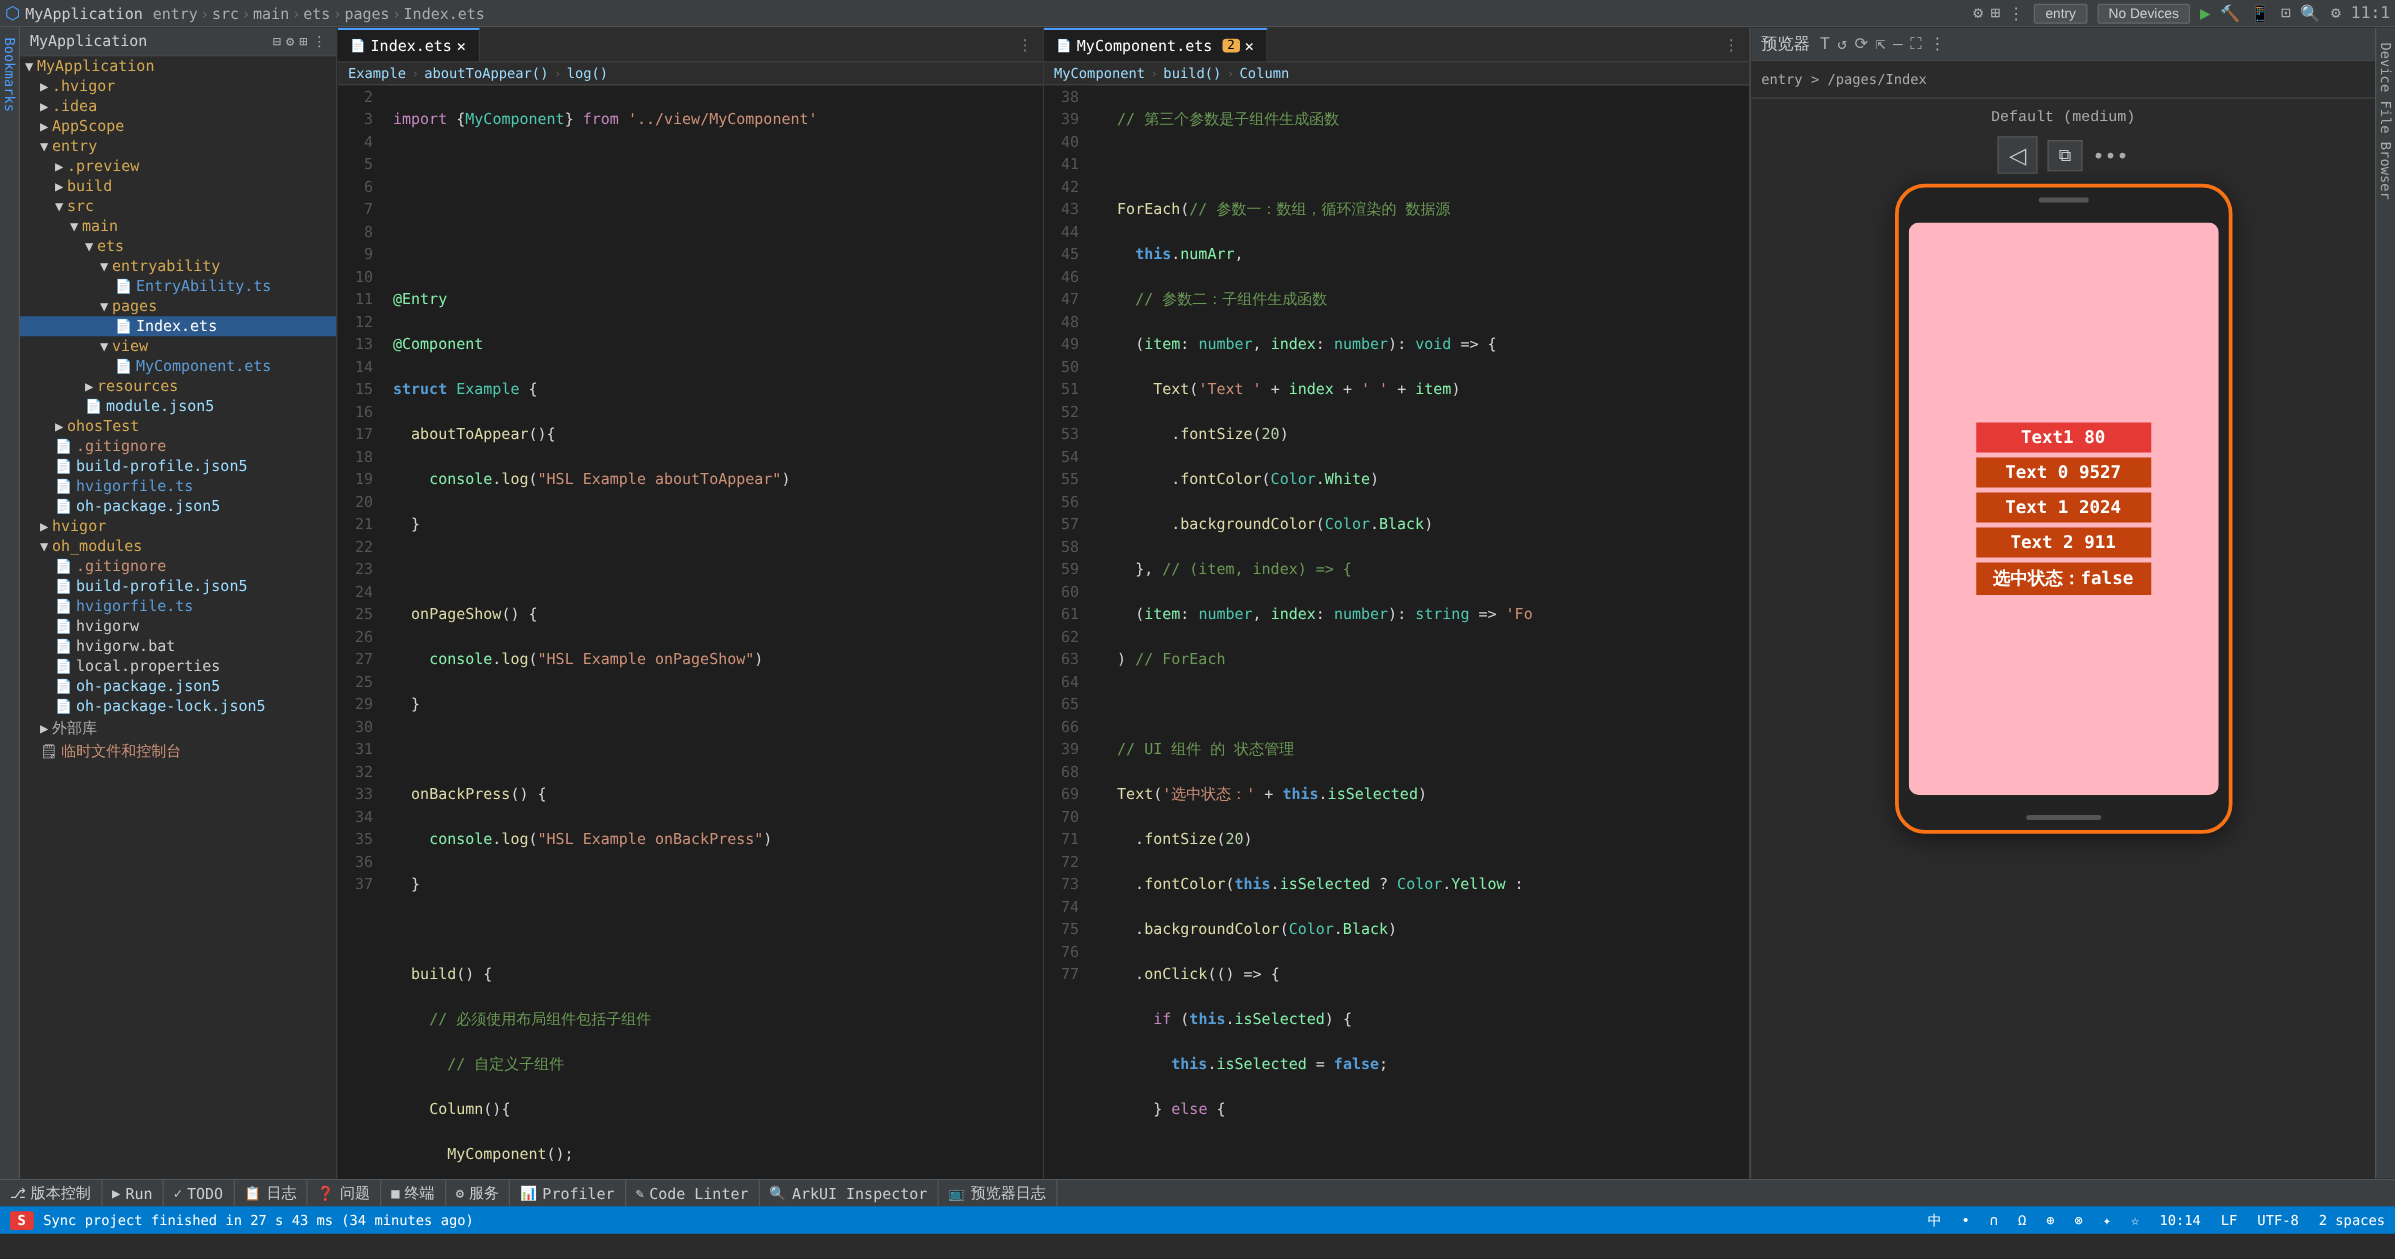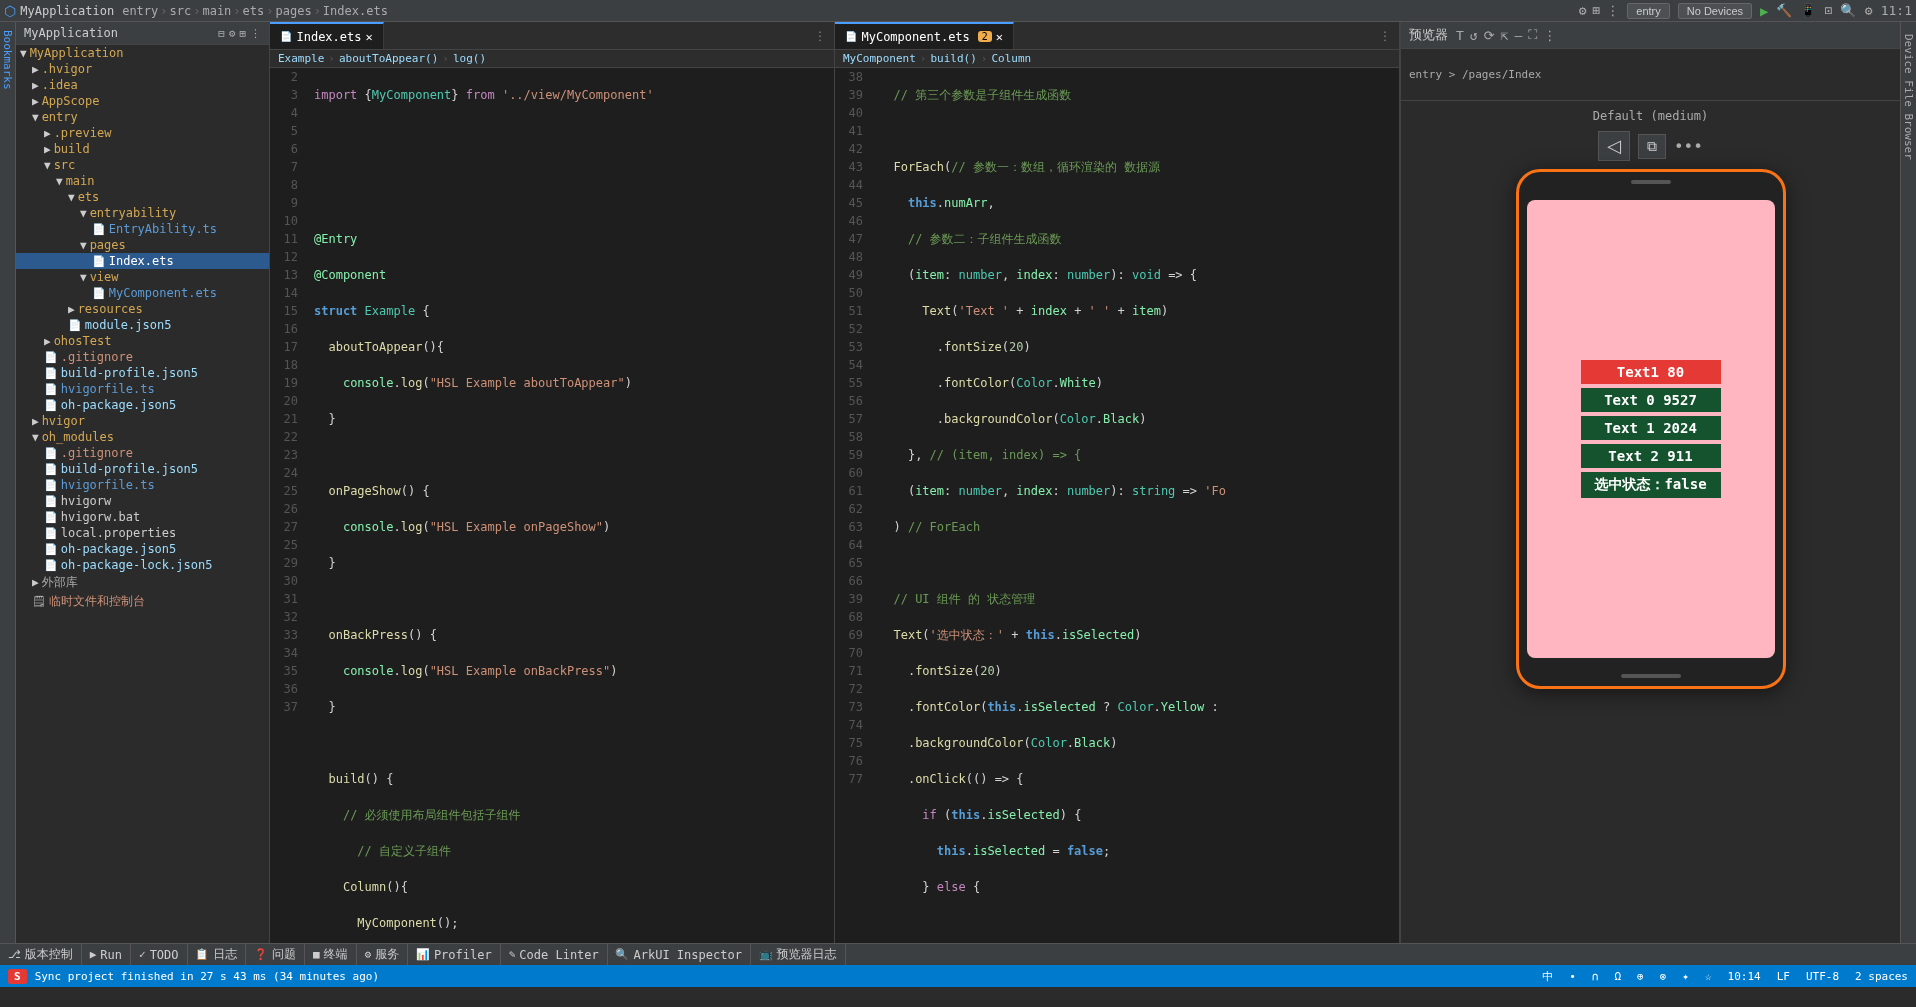--- a/index.html
+++ b/index.html
@@ -69,32 +69,32 @@
     .prop { color: #86efac; }
     .punc { color: #d4d4d4; }
 
     
     .preview-panel { width: 500px; background: #2b2b2b; border-left: 1px solid #444; display: flex; flex-direction: column; }
     .preview-header { display: flex; align-items: center; padding: 4px 8px; background: #3c3f41; border-bottom: 1px solid #444; gap: 8px; }
     .preview-title { color: #ccc; font-size: 13px; }
     .preview-icons { display: flex; gap: 6px; align-items: center; }
     .preview-icon { color: #aaa; cursor: pointer; font-size: 13px; }
     .preview-content { flex: 1; display: flex; flex-direction: column; align-items: center; padding: 8px; overflow: hidden; }
-    .preview-label { color: #aaa; font-size: 12px; margin-bottom: 8px; }
+    .preview-label { color: #aaa; font-size: 12px; margin-bottom: 8px; font-family: Liberation Mono, monospace; }
     .preview-controls { display: flex; align-items: center; gap: 8px; margin-bottom: 8px; }
     .preview-ctrl-btn { background: #3c3f41; border: 1px solid #555; color: #ccc; padding: 3px 8px; font-size: 18px; cursor: pointer; }
     .preview-ctrl-dots { color: #aaa; font-size: 16px; cursor: pointer; }
     
     
     .device-mockup { background: #222; border-radius: 24px; border: 3px solid #f97316; width: 270px; height: 520px; display: flex; flex-direction: column; overflow: hidden; box-shadow: 0 4px 20px rgba(0,0,0,0.5); }
     .device-screen { flex: 1; background: #fff; margin: 8px; border-radius: 8px; overflow: hidden; display: flex; flex-direction: column; }
     .device-content { flex: 1; background: #ffb6c1; display: flex; flex-direction: column; align-items: center; justify-content: center; gap: 4px; padding: 8px; }
     .device-text-item { padding: 4px 12px; color: #fff; font-size: 14px; font-weight: bold; min-width: 140px; text-align: center; }
     .text-red-bg { background: #e53935; }
-    .text-black-bg { background: #14532d; }
+    .text-black-bg { background: #c2410c; }
 
     
     .bottom-toolbar { height: 22px; background: #3c3f41; border-top: 1px solid #555; display: flex; align-items: center; gap: 0; font-size: 12px; }
     .toolbar-item { display: flex; align-items: center; gap: 4px; padding: 0 8px; color: #ccc; cursor: pointer; height: 100%; border-right: 1px solid #555; }
     .toolbar-icon { font-size: 11px; }
 
     
     .status-bar { height: 22px; background: #007acc; display: flex; align-items: center; padding: 0 8px; gap: 16px; font-size: 11px; color: #fff; }
     .status-left { flex: 1; }
     .status-right { display: flex; align-items: center; gap: 16px; }
@@ -566,21 +566,21 @@
               <span class="preview-icon">T</span>
               <span class="preview-icon">↺</span>
               <span class="preview-icon">⟳</span>
               <span class="preview-icon">⇱</span>
               <span class="preview-icon">—</span>
               <span class="preview-icon">⛶</span>
               <span class="preview-icon">⋮</span>
             </div>
           </div>
         </div>
-        <div style="padding:19px 8px;background:#2b2b2b;border-bottom:1px solid #444;font-size:11px;color:#aaa;">
+        <div style="padding:8px 8px;background:#2b2b2b;border-bottom:1px solid #444;font-size:11px;color:#aaa;">
           <span>entry &gt; /pages/Index</span>
         </div>
         <div class="preview-content">
           <div class="preview-label">Default (medium)</div>
           <div class="preview-controls">
             <button class="preview-ctrl-btn">◁</button>
             <button class="preview-ctrl-btn" style="font-size:14px;">⧉</button>
             <span class="preview-ctrl-dots">•••</span>
           </div>
 

